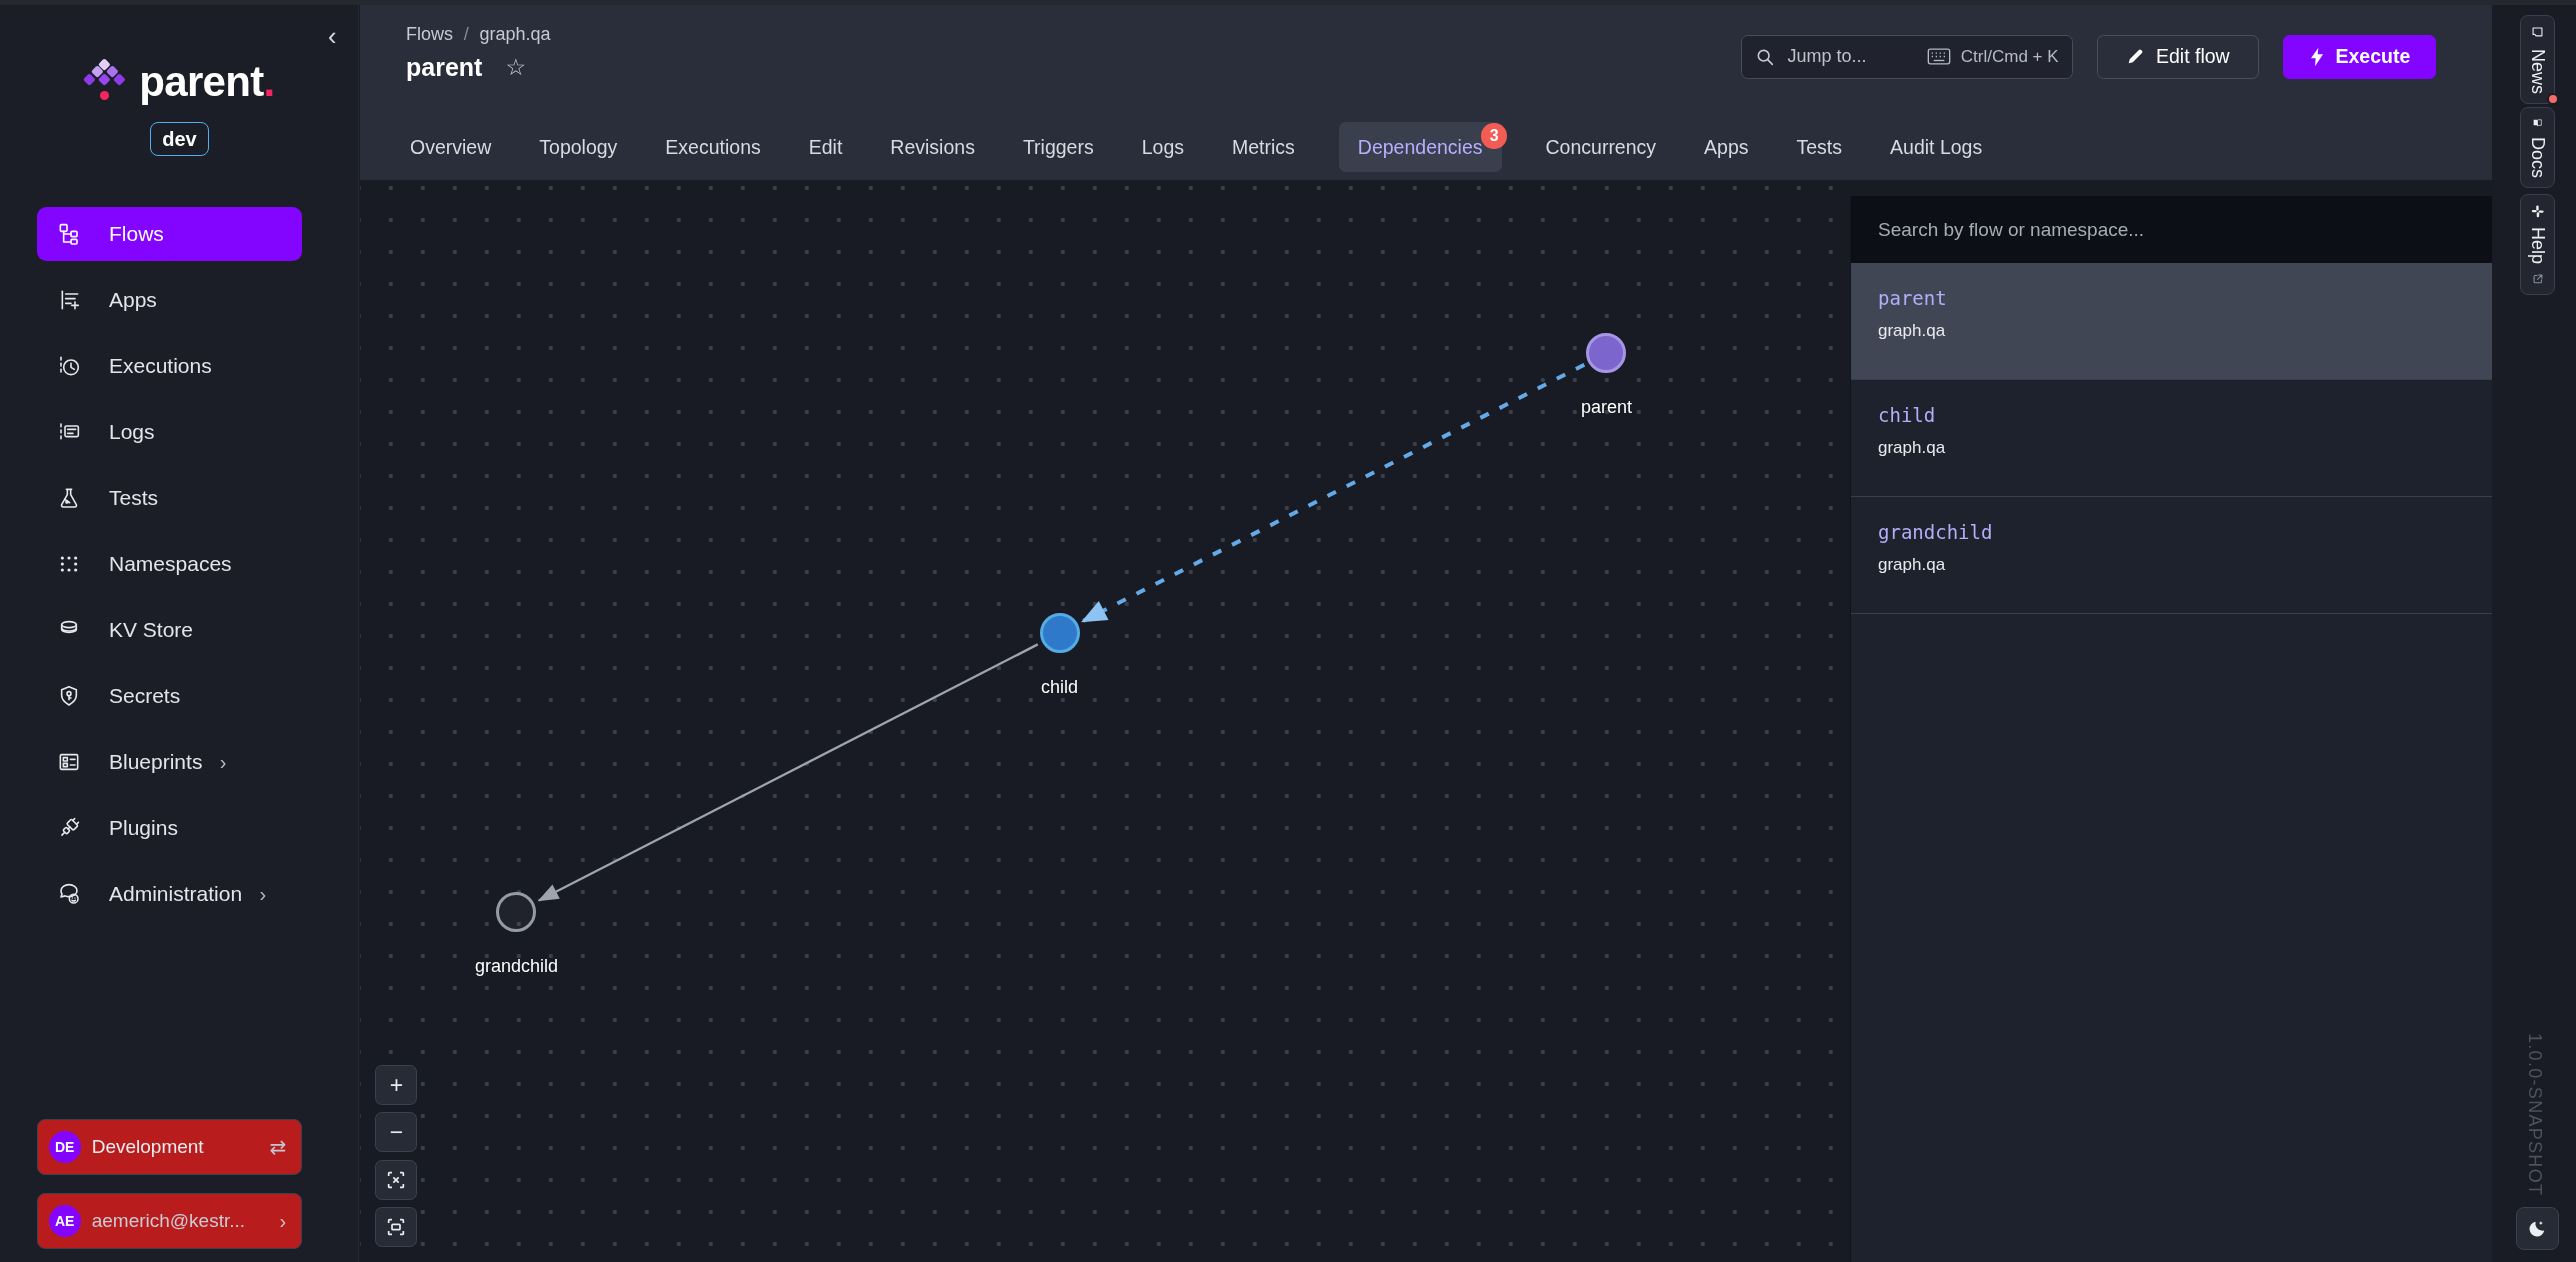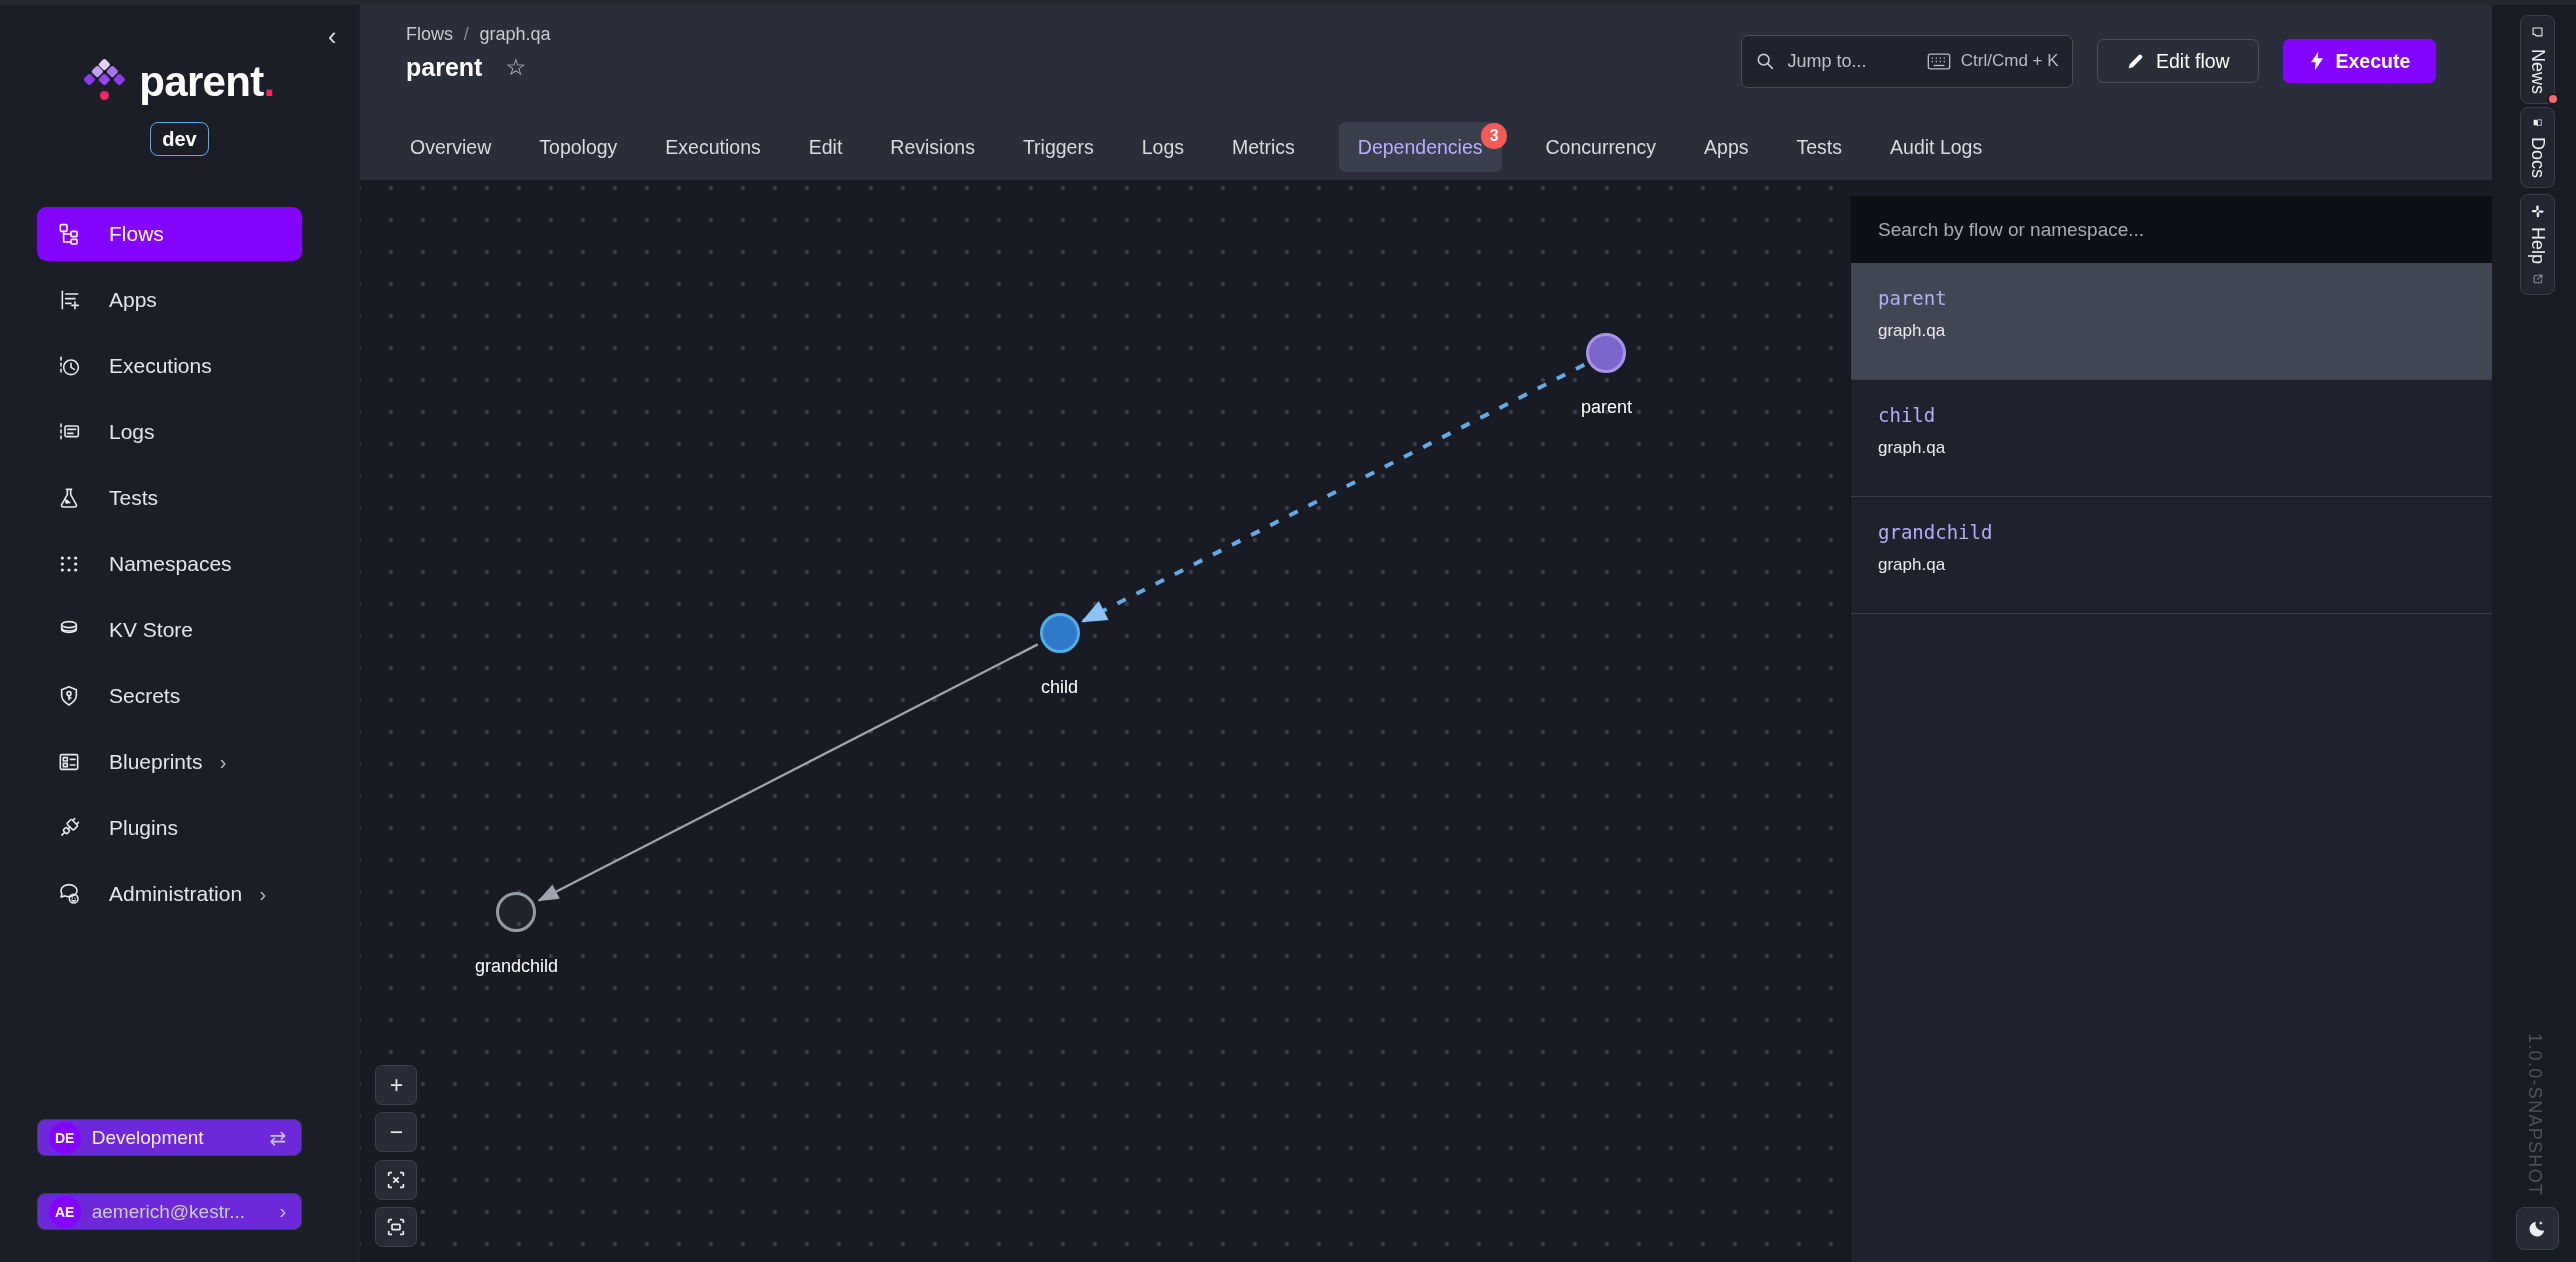--- a/index.html
+++ b/index.html
@@ -29,37 +29,37 @@
 
   .nav { position:absolute; top:201px; left:0; width:359px; }
   .nav-item { position:relative; height:66px; margin:0 57px 0 37px; display:flex; align-items:center; border-radius:9.4px; color:#e2e5ea; cursor:pointer; }
   .nav-item .nav-icon { width:24px; height:24px; margin-left:20px; flex:0 0 24px; display:flex; align-items:center; justify-content:center; }
   .nav-item .nav-label { margin-left:28px; font-size:21px; }
   .nav-item.active { background:#8405ff; color:#ffffff; height:54px; margin-top:6px; margin-bottom:6px; }
   .nav-item .nav-chevron { margin-left:17.4px; color:#b9bdc6; font-size:20px; }
   .nav-icon svg { stroke:#e6e8ec; fill:none; stroke-width:2.4; stroke-linecap:round; stroke-linejoin:round; }
   .nav-item.active .nav-icon svg { stroke:#ffffff; }
 
-  .side-bottom-box { position:absolute; left:37px; width:265px; height:37px; border:1.3px solid #3c414d; border-radius:8px; background:#6d28d9; display:flex; align-items:center; cursor:pointer; }
+  .side-bottom-box { position:absolute; left:37px; width:265px; height:56px; border:1.3px solid #3c414d; border-radius:8px; background:#b91c1c; display:flex; align-items:center; cursor:pointer; }
   .side-bottom-box .avatar { width:32px; height:32px; border-radius:50%; background:#8405ff; color:#fff; font-weight:700; font-size:14px; display:flex; align-items:center; justify-content:center; margin-left:10.7px; }
   .side-bottom-box .box-label { color:#eceef2; font-size:19px; margin-left:11px; flex:1; white-space:nowrap; overflow:hidden; }
   .side-bottom-box .box-action { color:#c3c7d0; font-size:20px; margin-right:14.8px; }
   .tenant-box { top:1119px; }
   .user-box { top:1193px; }
   .user-box .box-label { color:#c9ccd4; }
 
   
   .header { position:absolute; left:360px; top:5.4px; width:2133px; height:109px; background:#2a2e3a; z-index:10; }
   .breadcrumb { position:absolute; left:46px; top:19px; font-size:18px; color:#c7cad2; display:flex; gap:10.7px; }
   .breadcrumb .sep { color:#868b96; }
   .title-row { position:absolute; left:46px; top:48px; display:flex; align-items:center; gap:23px; }
   .page-title { color:#ffffff; font-size:25px; font-weight:700; }
   .fav-star { color:#c9ccd4; font-size:23px; cursor:pointer; }
   .header-actions { position:absolute; right:57px; top:29.5px; display:flex; gap:24px; align-items:center; }
-  .jump-box { width:332px; height:53px; background:#20232d; border:1.3px solid #484d59; border-radius:6.7px; display:flex; align-items:center; cursor:pointer; }
+  .jump-box { width:332px; height:44px; background:#20232d; border:1.3px solid #484d59; border-radius:6.7px; display:flex; align-items:center; cursor:pointer; }
   .jump-box .mag { margin-left:13.4px; display:flex; }
   .jump-box .jump-text { margin-left:12px; color:#bdc1ca; font-size:18px; flex:1; }
   .jump-box .kbd-icon { display:flex; margin-right:9.4px; }
   .jump-box .shortcut { color:#b6bac4; font-size:17px; margin-right:13.4px; white-space:nowrap;text-align:center; }
   .btn { height:44px; border-radius:6.7px; display:flex; align-items:center; justify-content:center; gap:10.7px; font-size:19.5px; color:#fff; cursor:pointer; }
   .btn-edit { width:162px; border:1.3px solid #4a4f5b; background:transparent; }
   .btn-execute { width:153px; background:#8405ff; font-weight:600; }
   .btn svg { flex:0 0 auto; }
 
   

